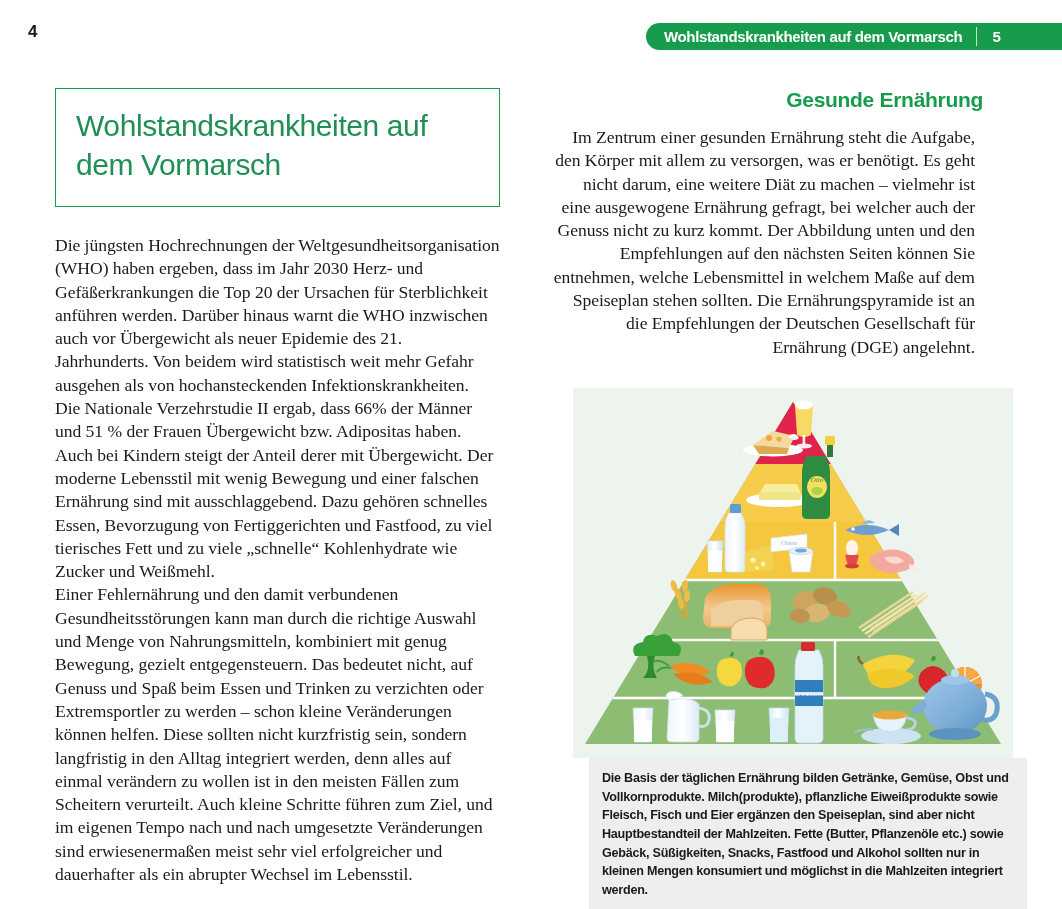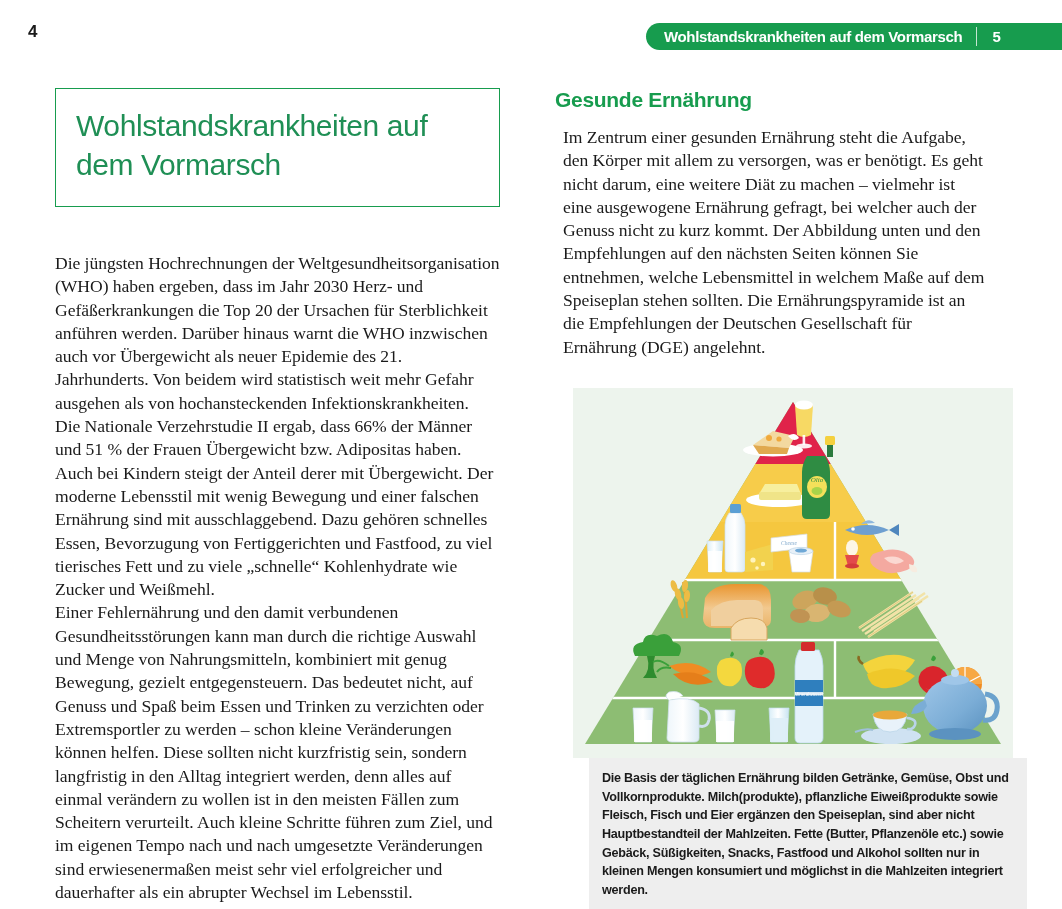--- a/index.html
+++ b/index.html
@@ -83,38 +83,39 @@
   #article-title {
     font-family: "Liberation Sans", sans-serif;
     font-size: 30px;
     font-weight: 400;
     color: #1f8f55;
     line-height: 1.30;
     letter-spacing: -0.4px;
     margin: 0;
   }
   #left-body {
-    margin-top: 45px;
+    margin-top: 27px;
     font-family: "Liberation Serif", serif;
     font-size: 17.6px;
     line-height: 1.325;
     color: #1a1a1a;
     text-align: left;
     letter-spacing: -0.05px;
   }
   #left-body p {
     margin: 0;
   }
 
   
   #right-col {
     position: absolute;
-    left: 555px;
+    left: 543px;
     top: 88px;
     width: 440px;
+    text-align: right;
   }
   #section-heading {
     font-family: "Liberation Sans", sans-serif;
     font-size: 21px;
     font-weight: 700;
     color: #179c4e;
     margin: 0 0 14px 0;
     letter-spacing: -0.3px;
   }
   #right-body {

